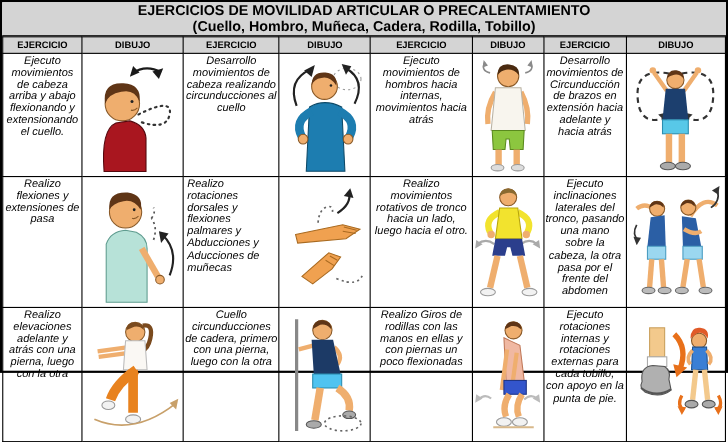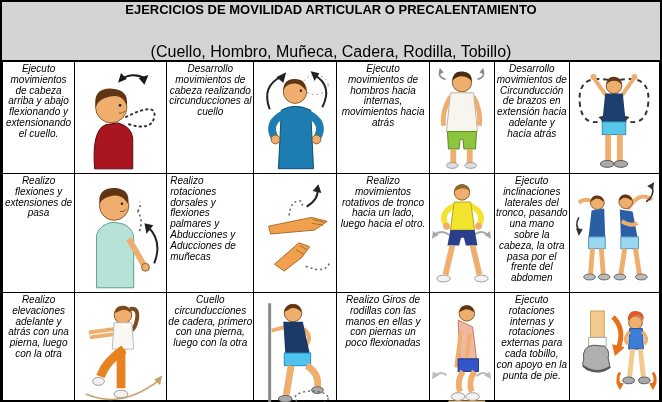--- a/index.html
+++ b/index.html
@@ -1,20 +1,20 @@
 <!DOCTYPE html>
 <html><head>
 <meta charset="utf-8">
 <style>
   html,body{margin:0;padding:0;background:#fff;width:662px;height:402px;overflow:hidden;
             font-family:"Liberation Sans",sans-serif;-webkit-font-smoothing:antialiased;}
-  .sheet{box-sizing:border-box;width:662px;height:402px;border:2px solid #000;background:#fff;}
+  .sheet{box-sizing:border-box;width:662px;height:339px;border:2px solid #000;background:#fff;}
   .title-block{background:#d4d4d4;text-align:center;border-bottom:1px solid #000;padding:1px 0 2px;}
   .title{font-size:13px;font-weight:bold;line-height:14px;color:#000;}
-  .subtitle{font-size:16px;font-weight:normal;line-height:13px;color:#000;margin-top:28px;}
+  .subtitle{font-size:13px;font-weight:bold;line-height:13px;color:#000;}
   table{border-collapse:collapse;table-layout:fixed;width:658px;}
   th{background:#d4d4d4;border:1px solid #000;font-size:8.5px;font-weight:bold;height:14px;padding:0;color:#000;}
   td{border:1px solid #000;vertical-align:top;font-size:10px;line-height:10.8px;text-align:center;
      padding:2px 1px 0;overflow:hidden;color:#000;font-style:italic;}
   td.draw{vertical-align:middle;text-align:center;padding:1px;}
   td.align-left{text-align:left;padding-left:3px;}
   tr.r1{height:112px;} tr.r2{height:119px;} tr.r3{height:122px;margin-top:20px;}
   svg{display:block;margin:0 auto;}
 </style>
 </head>
@@ -31,20 +31,30 @@
       <col style="width:72px">
         <col style="width:92px">
         <col style="width:87px">
         <col style="width:83px">
       <col style="width:92px">
         <col style="width:65px">
         <col style="width:75px">
         <col style="width:90px">
     </colgroup>
     <tbody>
+        <tr>
+      <th>EJERCICIO</th>
+      <th>DIBUJO</th>
+      <th>EJERCICIO</th>
+      <th>DIBUJO</th>
+      <th>EJERCICIO</th>
+      <th>DIBUJO</th>
+      <th>EJERCICIO</th>
+      <th>DIBUJO</th>
+    </tr>
 
     <tr class="r1">
       <td>Ejecuto movimientos de cabeza arriba y abajo flexionando y extensionando el cuello.</td>
       <td class="draw">
         <svg width="88" height="104" viewBox="0 0 90 106">
           <path d="M44,14 Q57,5 71,13" fill="none" stroke="#1a1a1a" stroke-width="2"></path>
           <polygon points="42,17 45,7 51,13" fill="#1a1a1a"></polygon>
               <polygon points="73,9 69,19 63,12" fill="#1a1a1a"></polygon>
           <path d="M50,52 Q82,36 79,52 Q76,67 52,59" fill="none" stroke="#333" stroke-width="2" stroke-dasharray="1.5,4" stroke-linecap="round"></path>
           <circle cx="35" cy="42" r="16" fill="#efae6e" stroke="#8a5a28"></circle>

